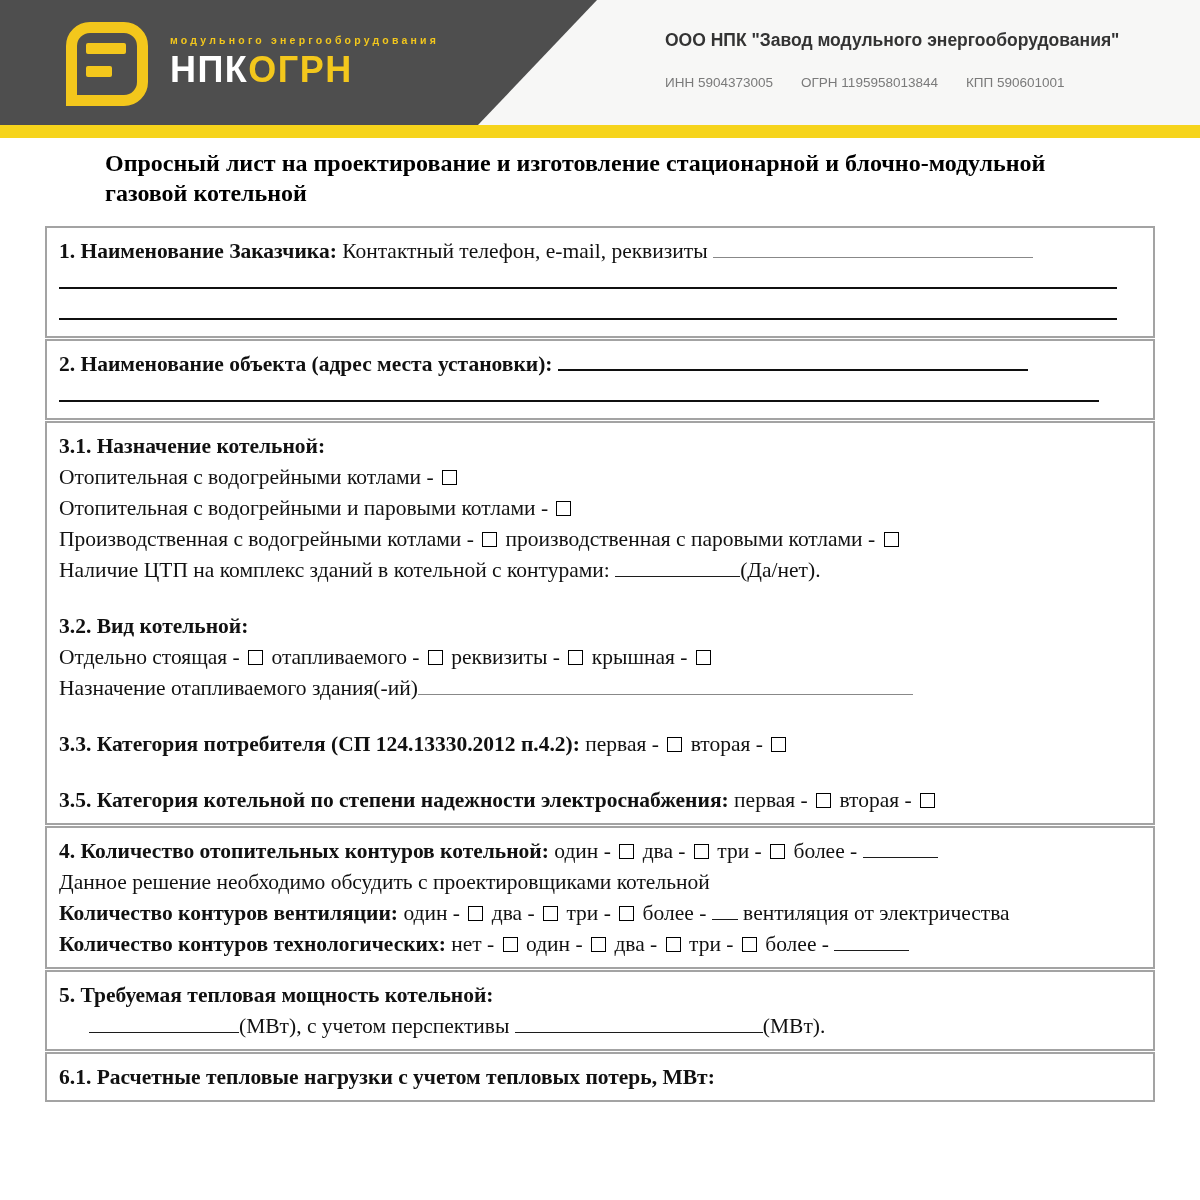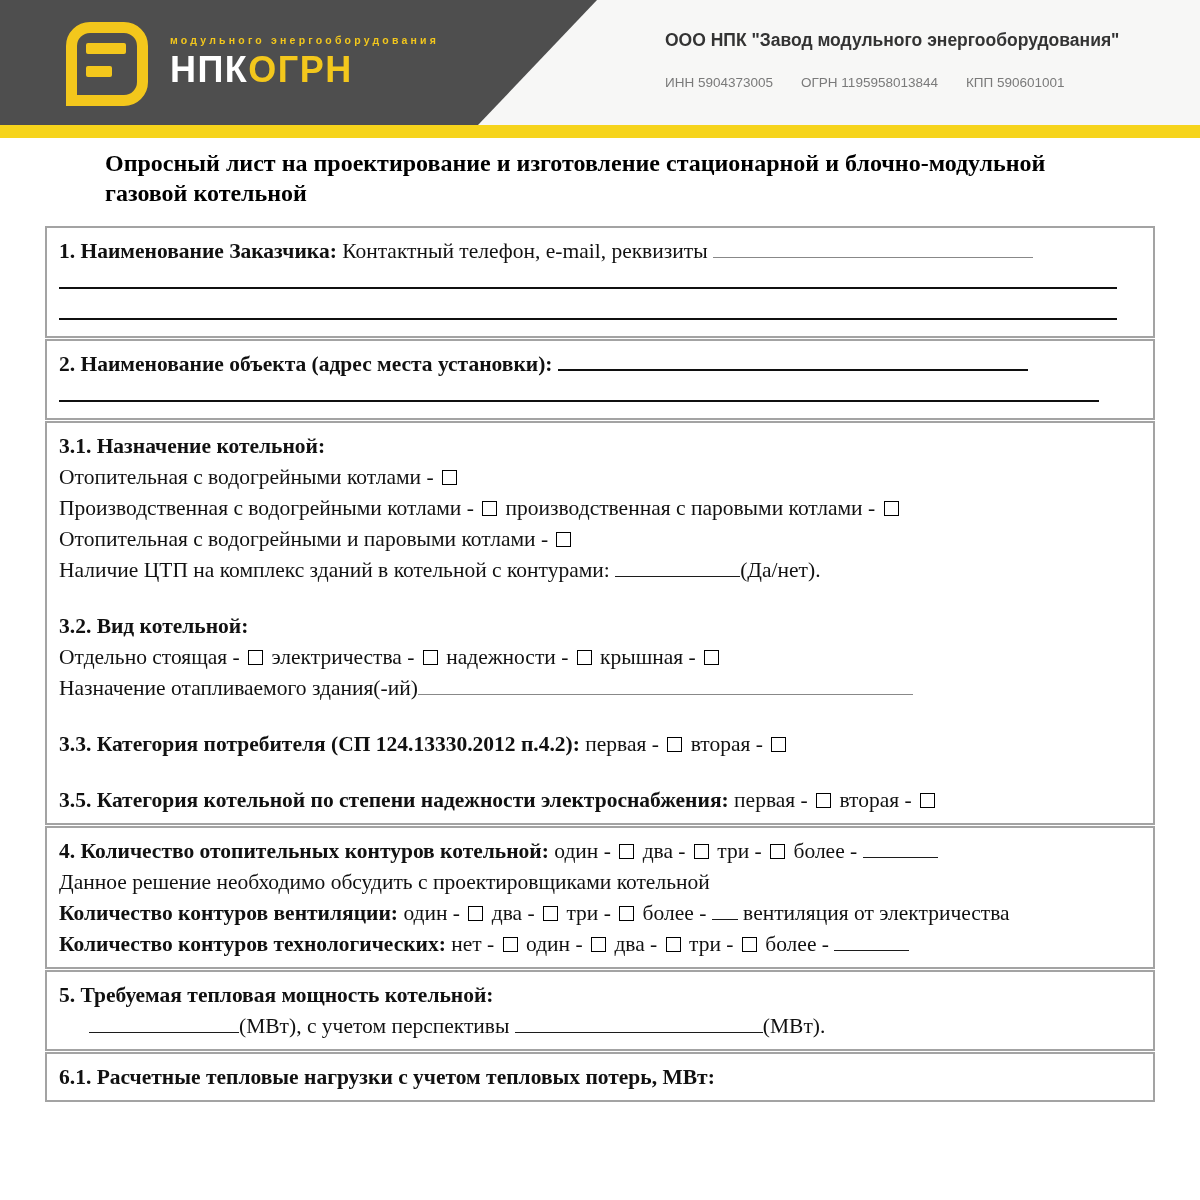--- a/index.html
+++ b/index.html
@@ -98,25 +98,25 @@
         <div class="line"><span class="blank thick" style="width: 1058px;"></span></div>
         <div class="line"><span class="blank thick" style="width: 1058px;"></span></div>
       </div>
       <div class="box">
         <div class="line"><b>2. Наименование объекта (адрес места установки): </b><span class="blank thick" style="width: 470px;"></span></div>
         <div class="line"><span class="blank thick" style="width: 1040px;"></span></div>
       </div>
       <div class="box">
         <div class="line"><b>3.1. Назначение котельной:</b></div>
         <div class="line"><span>Отопительная с водогрейными котлами - </span><span class="cb"></span></div>
+        <div class="line"><span>Отопительная с водогрейными и паровыми котлами - </span><span class="cb"></span></div>
         <div class="line"><span>Производственная с водогрейными котлами - </span><span class="cb"></span><span>  производственная с паровыми котлами - </span><span class="cb"></span></div>
-        <div class="line"><span>Отопительная с водогрейными и паровыми котлами - </span><span class="cb"></span></div>
         <div class="line"><span>Наличие ЦТП на комплекс зданий в котельной с контурами: </span><span class="blank" style="width: 125px;"></span><span>(Да/нет).</span></div>
         <div class="line gap"><b>3.2. Вид котельной:</b></div>
-        <div class="line"><span>Отдельно стоящая - </span><span class="cb"></span><span> электричества - </span><span class="cb"></span><span>  надежности - </span><span class="cb"></span><span>  крышная - </span><span class="cb"></span></div>
+        <div class="line"><span>Отдельно стоящая - </span><span class="cb"></span><span> отапливаемого - </span><span class="cb"></span><span>  реквизиты - </span><span class="cb"></span><span>  крышная - </span><span class="cb"></span></div>
         <div class="line"><span>Назначение отапливаемого здания(-ий)</span><span class="blank thin" style="width: 495px;"></span></div>
         <div class="line gap"><b>3.3.  Категория потребителя (СП 124.13330.2012 п.4.2): </b><span> первая - </span><span class="cb"></span><span>  вторая - </span><span class="cb"></span></div>
         <div class="line gap"><b>3.5. Категория котельной по степени надежности электроснабжения: </b><span> первая - </span><span class="cb"></span><span>  вторая - </span><span class="cb"></span></div>
       </div>
       <div class="box">
         <div class="line"><b>4. Количество отопительных контуров котельной: </b><span>один - </span><span class="cb"></span><span> два - </span><span class="cb"></span><span> три - </span><span class="cb"></span><span> более - </span><span class="blank" style="width: 75px;"></span></div>
         <div class="line"><span>Данное решение необходимо обсудить с проектировщиками котельной</span></div>
         <div class="line"><b>Количество контуров вентиляции: </b><span>один - </span><span class="cb"></span><span> два - </span><span class="cb"></span><span> три - </span><span class="cb"></span><span> более - </span><span class="blank" style="width: 26px;"></span><span> вентиляция от электричества</span></div>
         <div class="line"><b>Количество контуров технологических: </b><span>нет - </span><span class="cb"></span><span> один - </span><span class="cb"></span><span> два - </span><span class="cb"></span><span> три - </span><span class="cb"></span><span> более - </span><span class="blank" style="width: 75px;"></span></div>
       </div>

